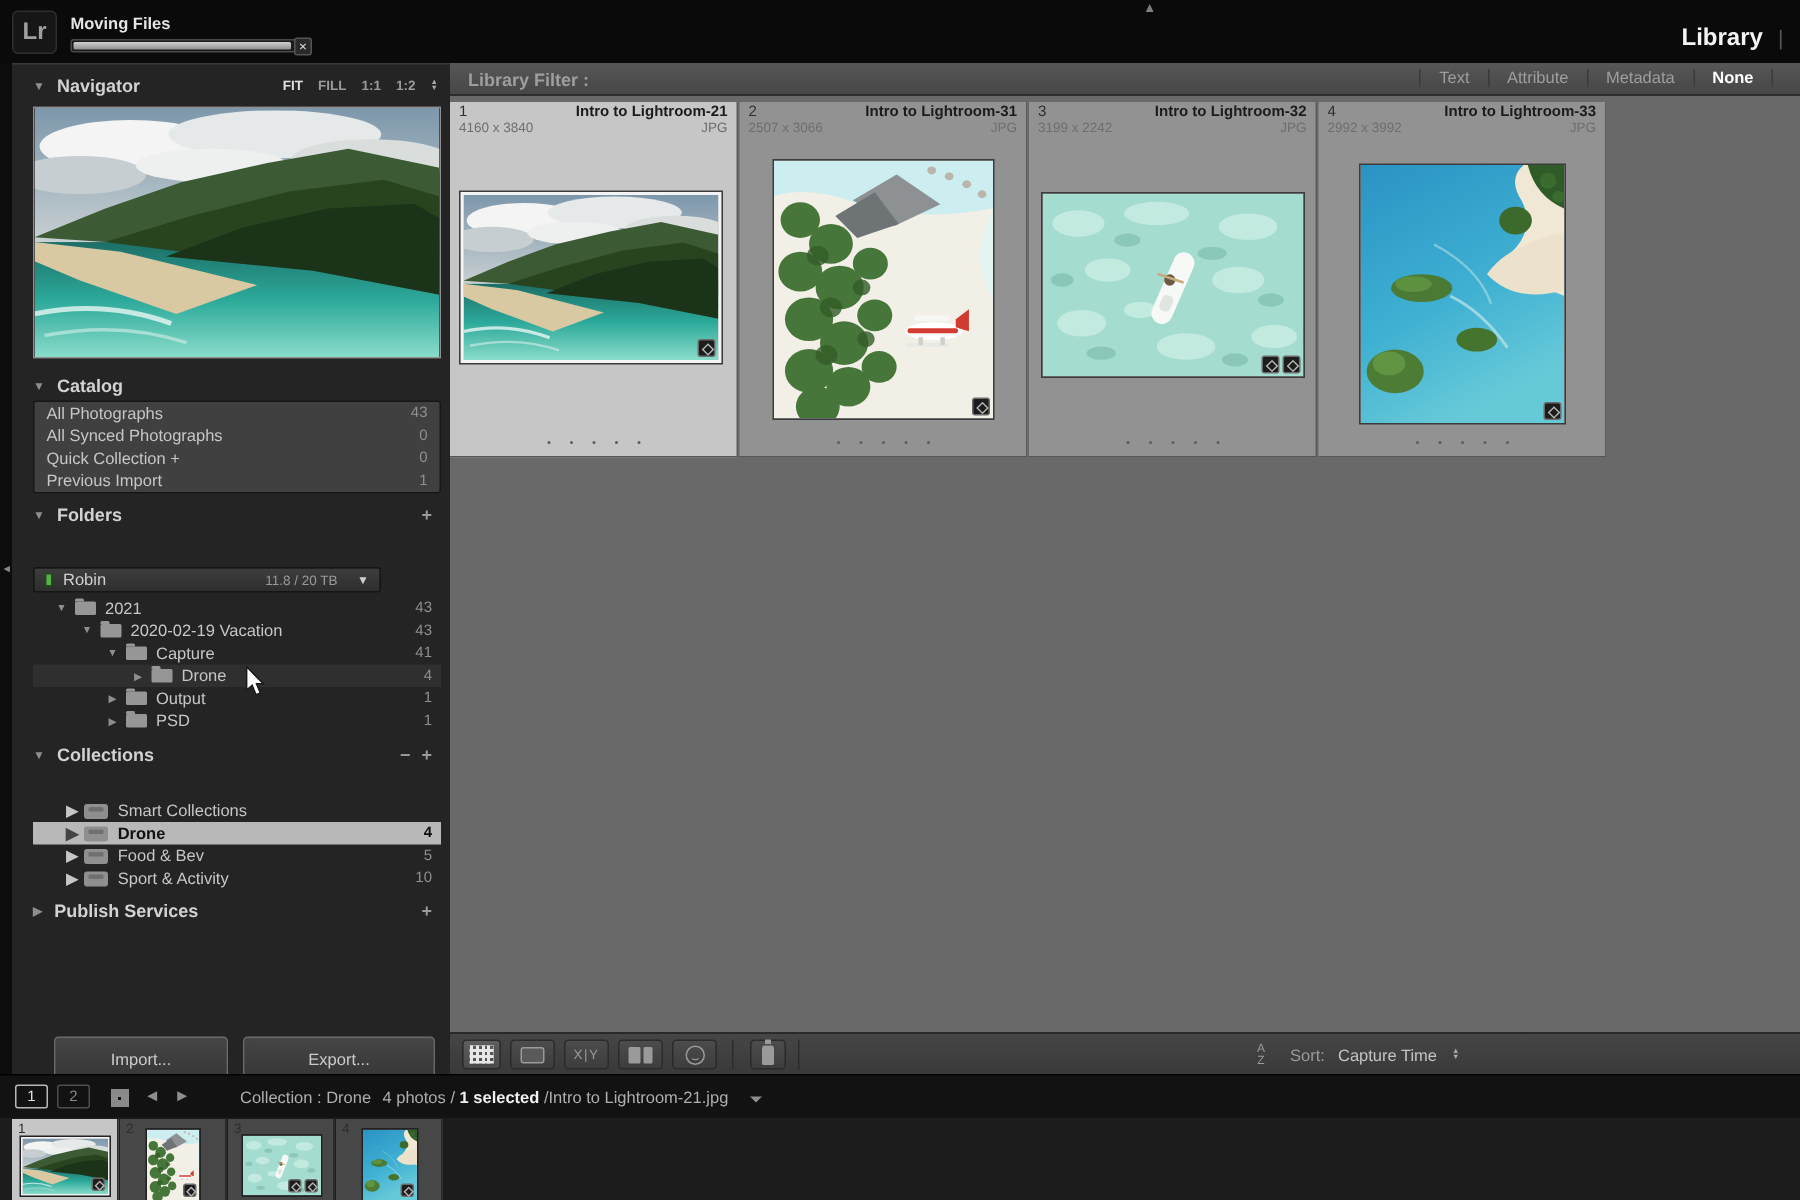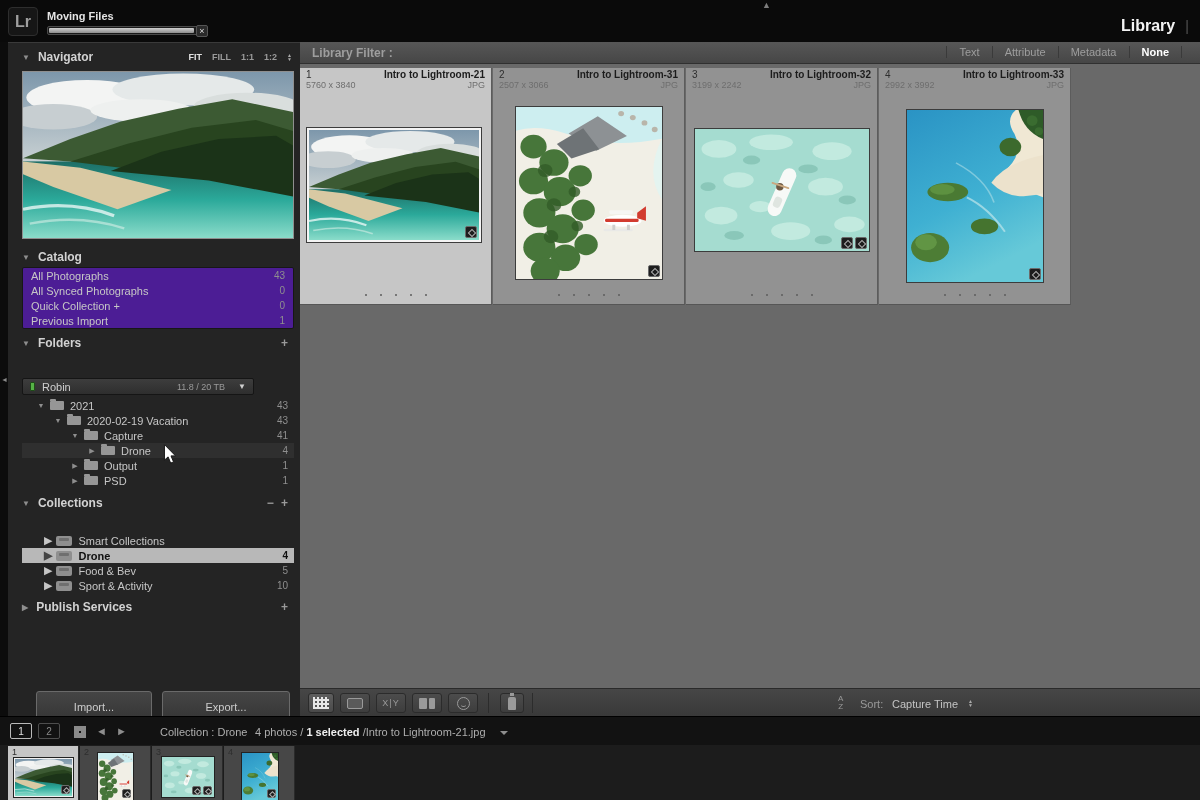--- a/index.html
+++ b/index.html
@@ -29,21 +29,21 @@
   .sec-header { position:relative; height:20px; padding-left:14px; display:flex; align-items:center; color:#d2d2d2; font-size:12px; font-weight:bold; }
   .disc { color:#8e8e8e; font-size:8px; margin-right:8px; }
   .hdr-right { position:absolute; right:10px; top:3px; color:#9a9a9a; font-size:12px; letter-spacing:2px; }
   .nav-zoom { position:absolute; right:8px; top:5px; display:flex; gap:10px; font-size:9px; color:#9a9a9a; align-items:center; }
   .nav-zoom .zopt.active { color:#e0e0e0; }
   .zopt { cursor:pointer; }
   .updown { display:inline-flex; flex-direction:column; line-height:4px; font-size:5px; color:#aaa; }
 
   .nav-preview { position:absolute; left:14px; top:28px; width:272px; height:168px; border:1px solid #8f8f8f; background:#000; overflow:hidden; }
 
-  .inset-box { position:absolute; left:14px; width:272px; background:#4c1d95; border:1px solid #171717; border-radius:2px; }
+  .inset-box { position:absolute; left:14px; width:272px; background:#404040; border:1px solid #171717; border-radius:2px; }
   .cat-row { height:15px; display:flex; align-items:center; padding:0 8px; font-size:11px; color:#c6c6c6; }
   .cat-row .cnt { margin-left:auto; color:#8f8f8f; font-size:10px; }
 
   .searchbox { position:absolute; left:14px; width:272px; height:17px; border:1px solid #3c3c3c; background:#1f1f1f; border-radius:9px; display:flex; align-items:center; padding-left:8px; color:#4f4f4f; font-size:10px; gap:5px; }
   .mag { width:7px; height:7px; border:1px solid #4f4f4f; border-radius:50%; position:relative; flex:none; }
   .mag::after { content:""; position:absolute; left:6px; top:6px; width:4px; height:1px; background:#4f4f4f; transform:rotate(45deg); }
 
   .volume { position:absolute; left:14px; width:232px; height:17px; background:linear-gradient(180deg,#3d3d3d,#2e2e2e); border:1px solid #151515; border-radius:2px; display:flex; align-items:center; padding:0 7px; gap:7px; }
   .led { width:5px; height:9px; background:#56b246; border:1px solid #1e4d18; border-radius:1px; flex:none; }
   .vol-name { color:#cfcfcf; font-size:11px; }
@@ -429,21 +429,21 @@
 
   <div class="gridarea">
 
     <div class="cell selected" style="left:0px">
       <div class="cell-header">
         <div class="ch-line">
             <span class="ch-index">1</span>
             <span class="ch-name">Intro to Lightroom-21</span>
           </div>
         <div class="ch-line">
-            <span class="ch-res">5760 x 3840</span>
+            <span class="ch-res">4160 x 3840</span>
             <span class="ch-fmt">JPG</span>
           </div>
       </div>
       <div class="cell-photo framed" style="left:7px; top:60px; width:174px; height:114px">
         <svg class="ph" viewBox="0 0 160 104" preserveAspectRatio="none">
             <use href="#im-napali"></use>
           </svg>
         <span class="badges">
             <span class="badge"></span>
           </span>

